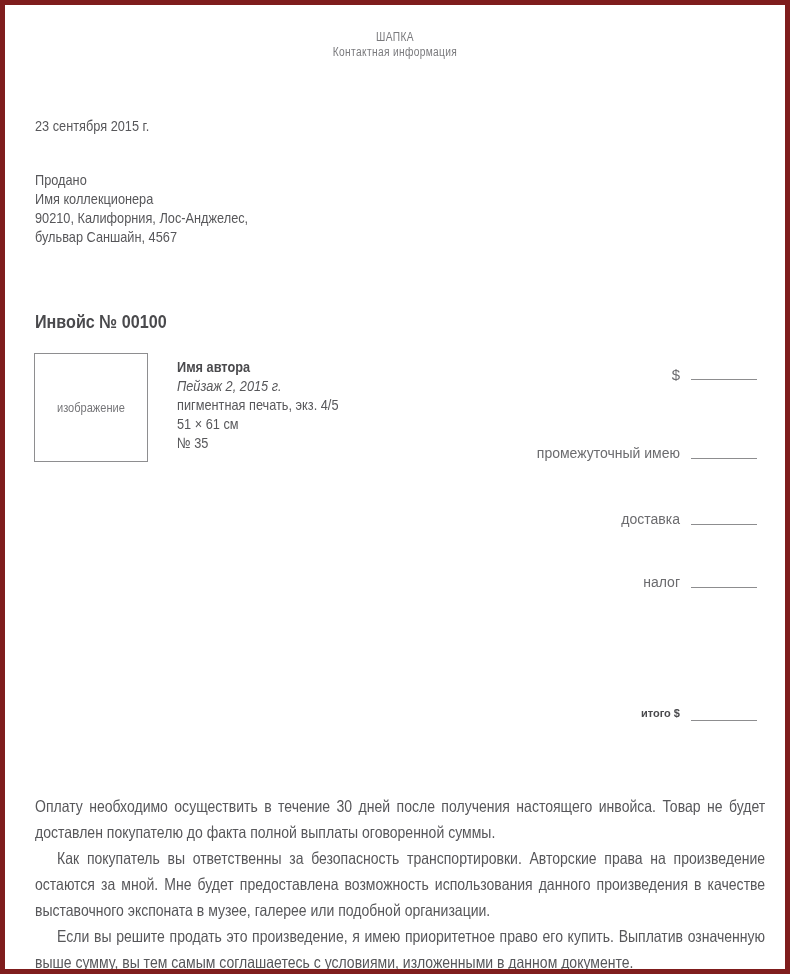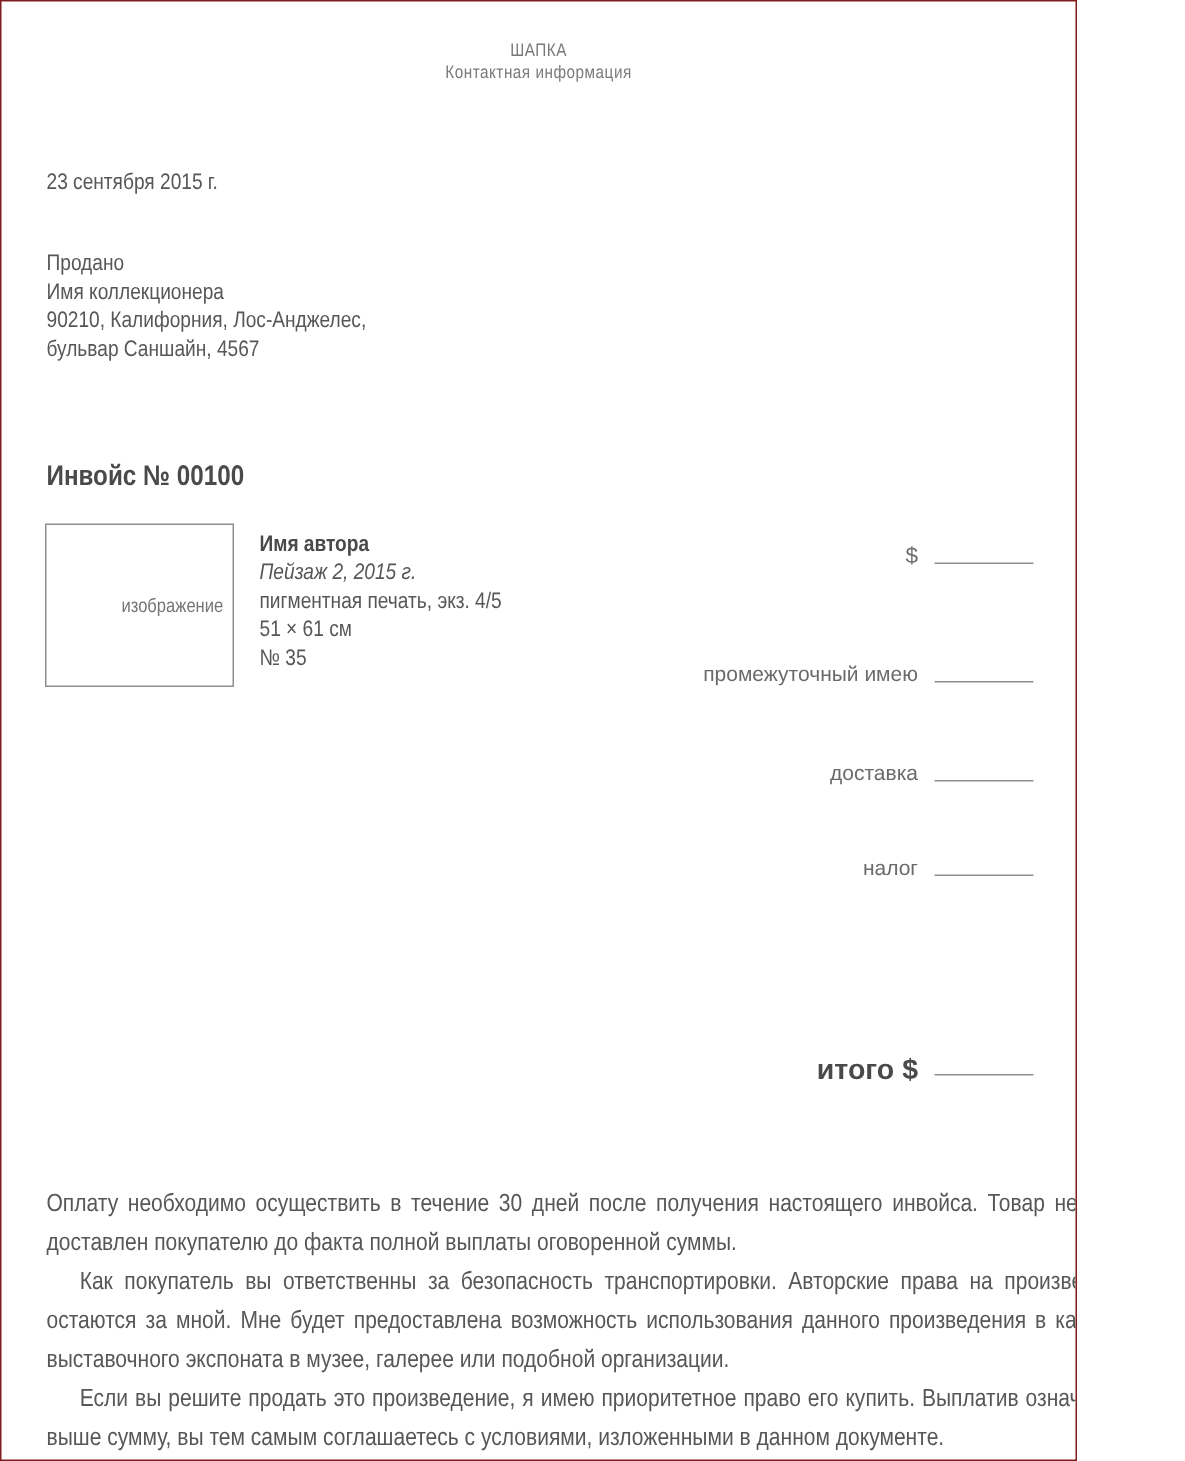--- a/index.html
+++ b/index.html
@@ -1,23 +1,23 @@
 <!DOCTYPE html>
 <html lang="ru"><head>
 <meta charset="utf-8">
 <style>
   html, body { margin: 0; padding: 0; background: #ffffff; }
   body { font-family: "Liberation Sans", "DejaVu Sans", sans-serif; }
 
   .page {
     position: relative;
-    width: 718px;
+    width: 790px;
     height: 974px;
     box-sizing: border-box;
-    border: 1px solid #7f1d1d;
+    border: 5px solid #7f1d1d;
     background: #ffffff;
     overflow: hidden;
     color: #57575a;
   }
 
   
   .sq   { transform: scaleX(0.85); transform-origin: 0 0; }
   .sq-c { transform: scaleX(0.85); transform-origin: 50% 0; }
 
   .doc-header {
@@ -54,22 +54,21 @@
     white-space: nowrap;
   }
 
   .image-box {
     position: absolute;
     top: 348px; left: 29px;
     width: 112px; height: 107px;
     border: 1px solid #8e8e90;
     display: flex;
     align-items: center;
-    justify-content: flex-end;
-    padding-left: 12px;
+    justify-content: center;
   }
   .image-box span {
     font-size: 13px;
     color: #757578;
     transform: scaleX(0.85);
   }
 
   .item-details {
     position: absolute;
     top: 352px; left: 172px;
@@ -79,21 +78,21 @@
   }
   .item-details .artist { font-weight: bold; color: #4a4a4d; }
   .item-details .artwork-title { font-style: italic; }
 
   .amt-row { position: absolute; right: 28px; width: 320px; height: 20px; font-size: 14px; }
   .amt-label {
     position: absolute; right: 77px; top: 0;
     white-space: nowrap; color: #6b6b6e;
   }
   .amt-label.dollar { font-size: 15px; }
-  .amt-label.total { font-weight: bold; font-size: 19px; color: #4a4a4d; }
+  .amt-label.total { font-weight: bold; font-size: 11px; color: #4a4a4d; }
   .amt-line {
     position: absolute; right: 0; top: 13px;
     width: 66px; height: 0;
     border-bottom: 1px solid #8d8d8f;
   }
 
   .row-price    { top: 361px; }
   .row-subtotal { top: 440px; }
   .row-shipping { top: 506px; }
   .row-tax      { top: 569px; }

